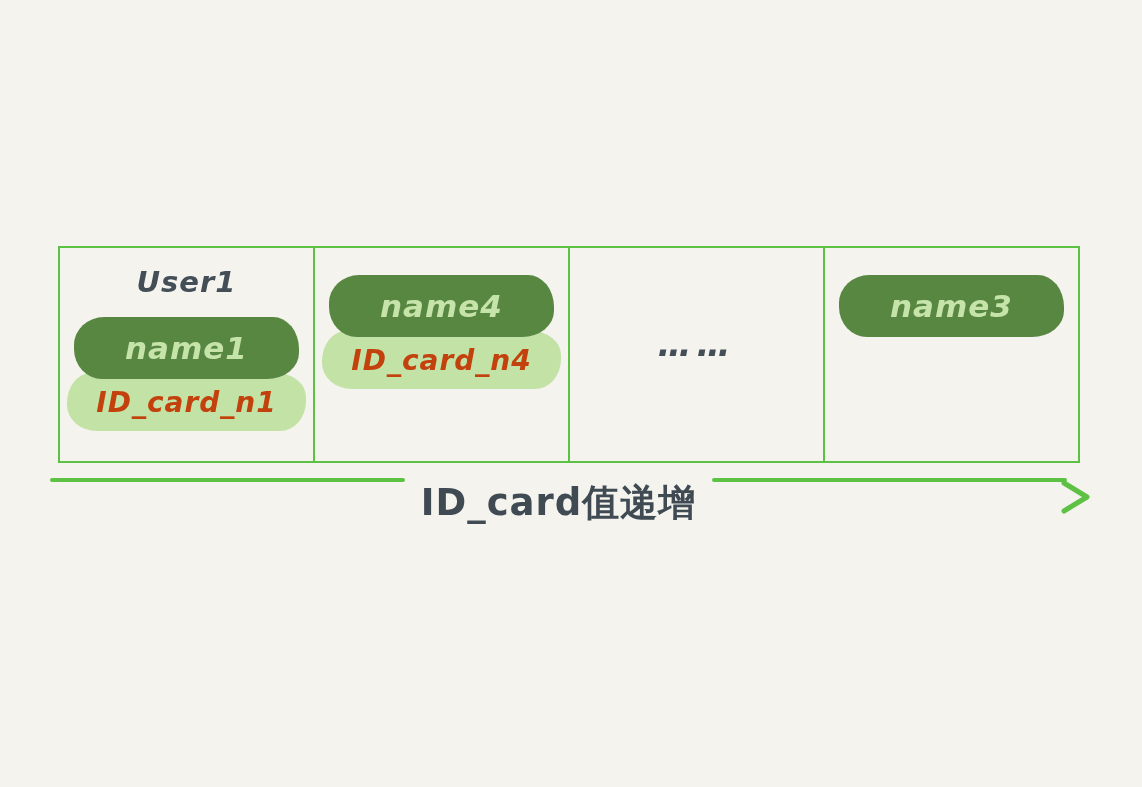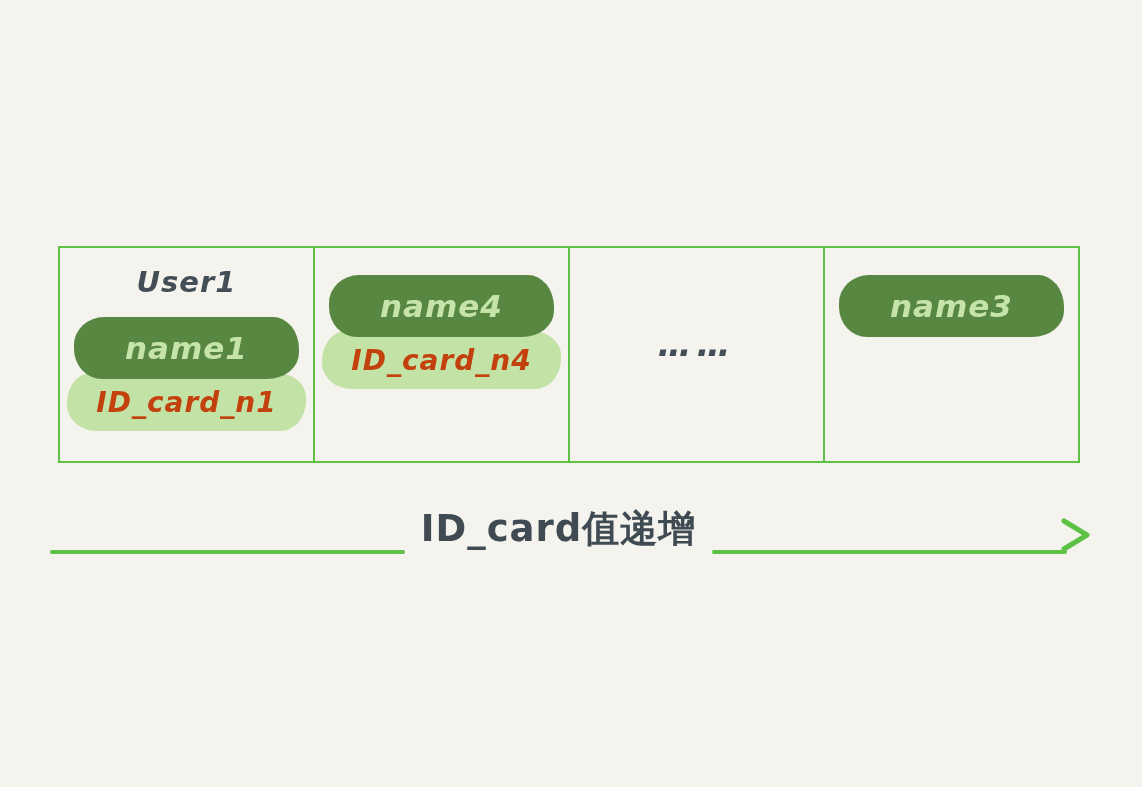--- a/index.html
+++ b/index.html
@@ -100,21 +100,21 @@
   }
 
   
   .arrow-row {
     position: absolute;
     left: 50px;
     top: 478px;
     width: 1042px;
     height: 76px;
     display: flex;
-    align-items: flex-end;
+    align-items: flex-start;
   }
   .arrow-line {
     flex: 1;
     height: 4px;
     background: #5dc143;
     border-radius: 2px;
   }
   .arrow-label {
     margin: 0 16px;
     font-size: 37px;

